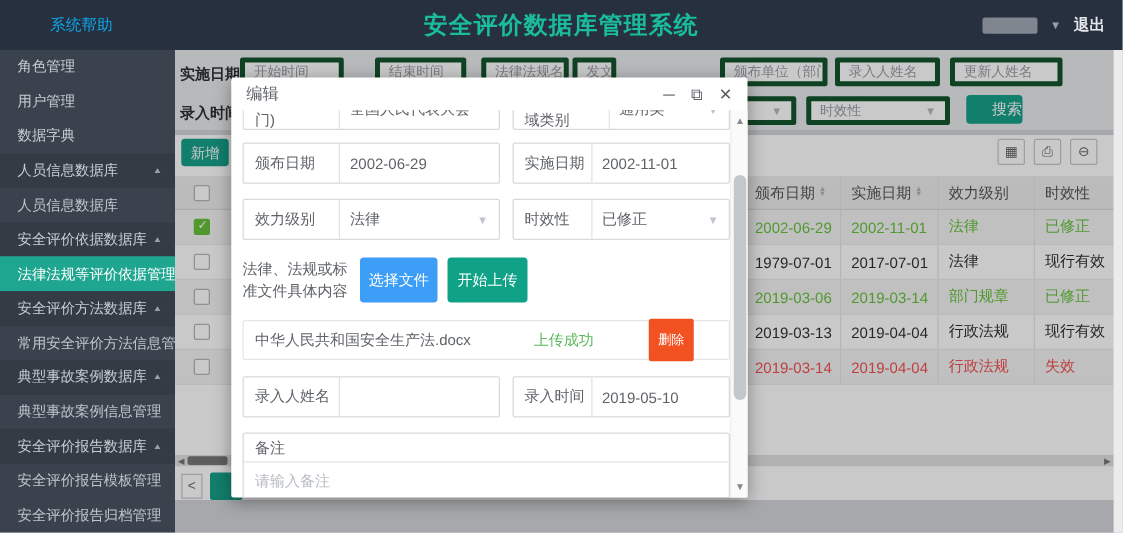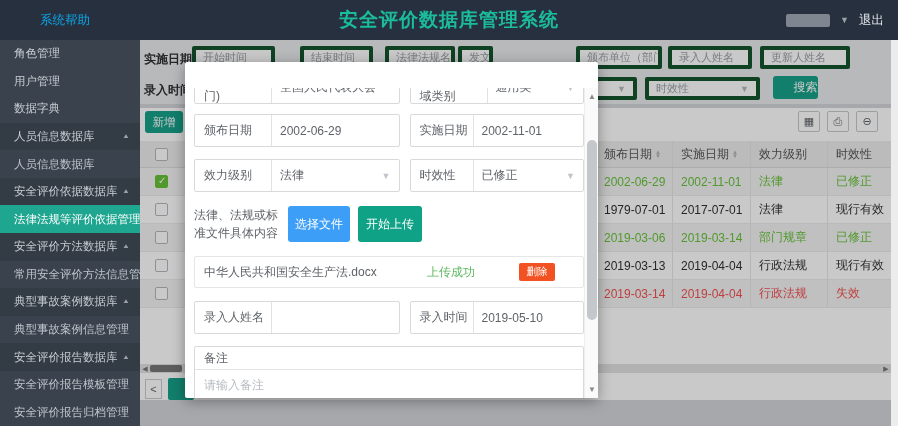--- a/index.html
+++ b/index.html
@@ -8,21 +8,21 @@
 
   
   .top-header { position:absolute; left:0; top:0; width:898px; height:40px;
     background:#27303e; display:flex; align-items:center; z-index:120; }
   .menu-item { color:#0ea5e9; font-size:12.5px; margin-left:40px; cursor:pointer; }
   .app-title { position:absolute; left:0; right:0; text-align:center;
     color:#1abc9c; font-size:19px; font-weight:bold; letter-spacing:1px; }
   .header-right { position:absolute; right:14px; display:flex; align-items:center; gap:10px; }
   .user-redacted { width:44px; height:13px; background:#7f8690; border-radius:2px; }
   .caret-down { color:#9aa0a8; font-size:9px; }
-  .logout { color:#e3e6ea; font-size:12.5px; cursor:pointer; }
+  .logout { color:#e3e6ea; font-size:12.5px; cursor:pointer;font-weight:bold; }
 
   
   .sidebar { position:absolute; left:0; top:40px; width:140px; height:386px;
     background:#3a434d; z-index:110; display:flex; flex-direction:column; }
   .side-item { height:27.6px; display:flex; align-items:center; padding:0 10px 0 14px;
     font-size:11.5px; color:#c8cdd3; white-space:nowrap; overflow:hidden; cursor:pointer; }
   .side-item.group { background:#333b45; justify-content:space-between; }
   .side-item.group .arrow { font-size:8px; color:#98a0a9; transform:scaleY(.8); }
   .side-item.sub { color:#bfc5cc; }
   .side-item.active { background:#1fa690; color:#fff; }
@@ -122,21 +122,21 @@
     border-radius:3px; font-size:12px; cursor:pointer; }
 
   .file-table { border:1px solid #e6e6e6; border-radius:2px; margin-bottom:13px; }
   .ft-row { display:flex; height:26px; align-items:center; font-size:12px; }
   .ft-head { background:#f5f6f8; color:#8a8f96; border-bottom:1px solid #e6e6e6; }
   .ft-name { flex:1; padding-left:9px; }
   .ft-status { width:92px; }
   .ft-action { width:64px; }
   .ft-body { height:30px; color:#5f6368; }
   .status-ok { color:#5cb85c; }
-  .del-btn { width:36px; height:18px; background:#f25222; color:#fff; border:none;
+  .del-btn { width:36px; height:34px; background:#f25222; color:#fff; border:none;
     border-radius:2px; font-size:10.5px; cursor:pointer; }
 
   .remark-box { border:1px solid #d9d9d9; border-radius:2px; }
   .remark-head { height:23px; display:flex; align-items:center; padding-left:9px;
     font-size:12px; color:#5f6368; border-bottom:1px solid #e2e2e2; }
   .remark-input { min-height:40px; padding:7px 9px; font-size:12px; color:#b8bcc2; }
 </style>
 </head>
 <body>
 
@@ -321,20 +321,28 @@
       <div class="page-prev">&lt;</div>
       <div class="page-current"></div>
     </div>
   </div>
 </div>
 
 <div class="dim-overlay"></div>
 <div class="right-strip"></div>
 
 <div class="modal">
+  <div class="modal-titlebar">
+    <span class="modal-title">编辑</span>
+    <div class="modal-controls">
+      <span class="mc">─</span>
+      <span class="mc">⧉</span>
+      <span class="mc">✕</span>
+    </div>
+  </div>
 
   <div class="modal-body">
 
     <div class="clip-row">
       <div class="field-row">
         <div class="field-box wide">
           <span class="f-lab">颁布单位(部门)</span>
           <span class="f-val">全国人民代表大会</span>
         </div>
         <div class="field-box">

